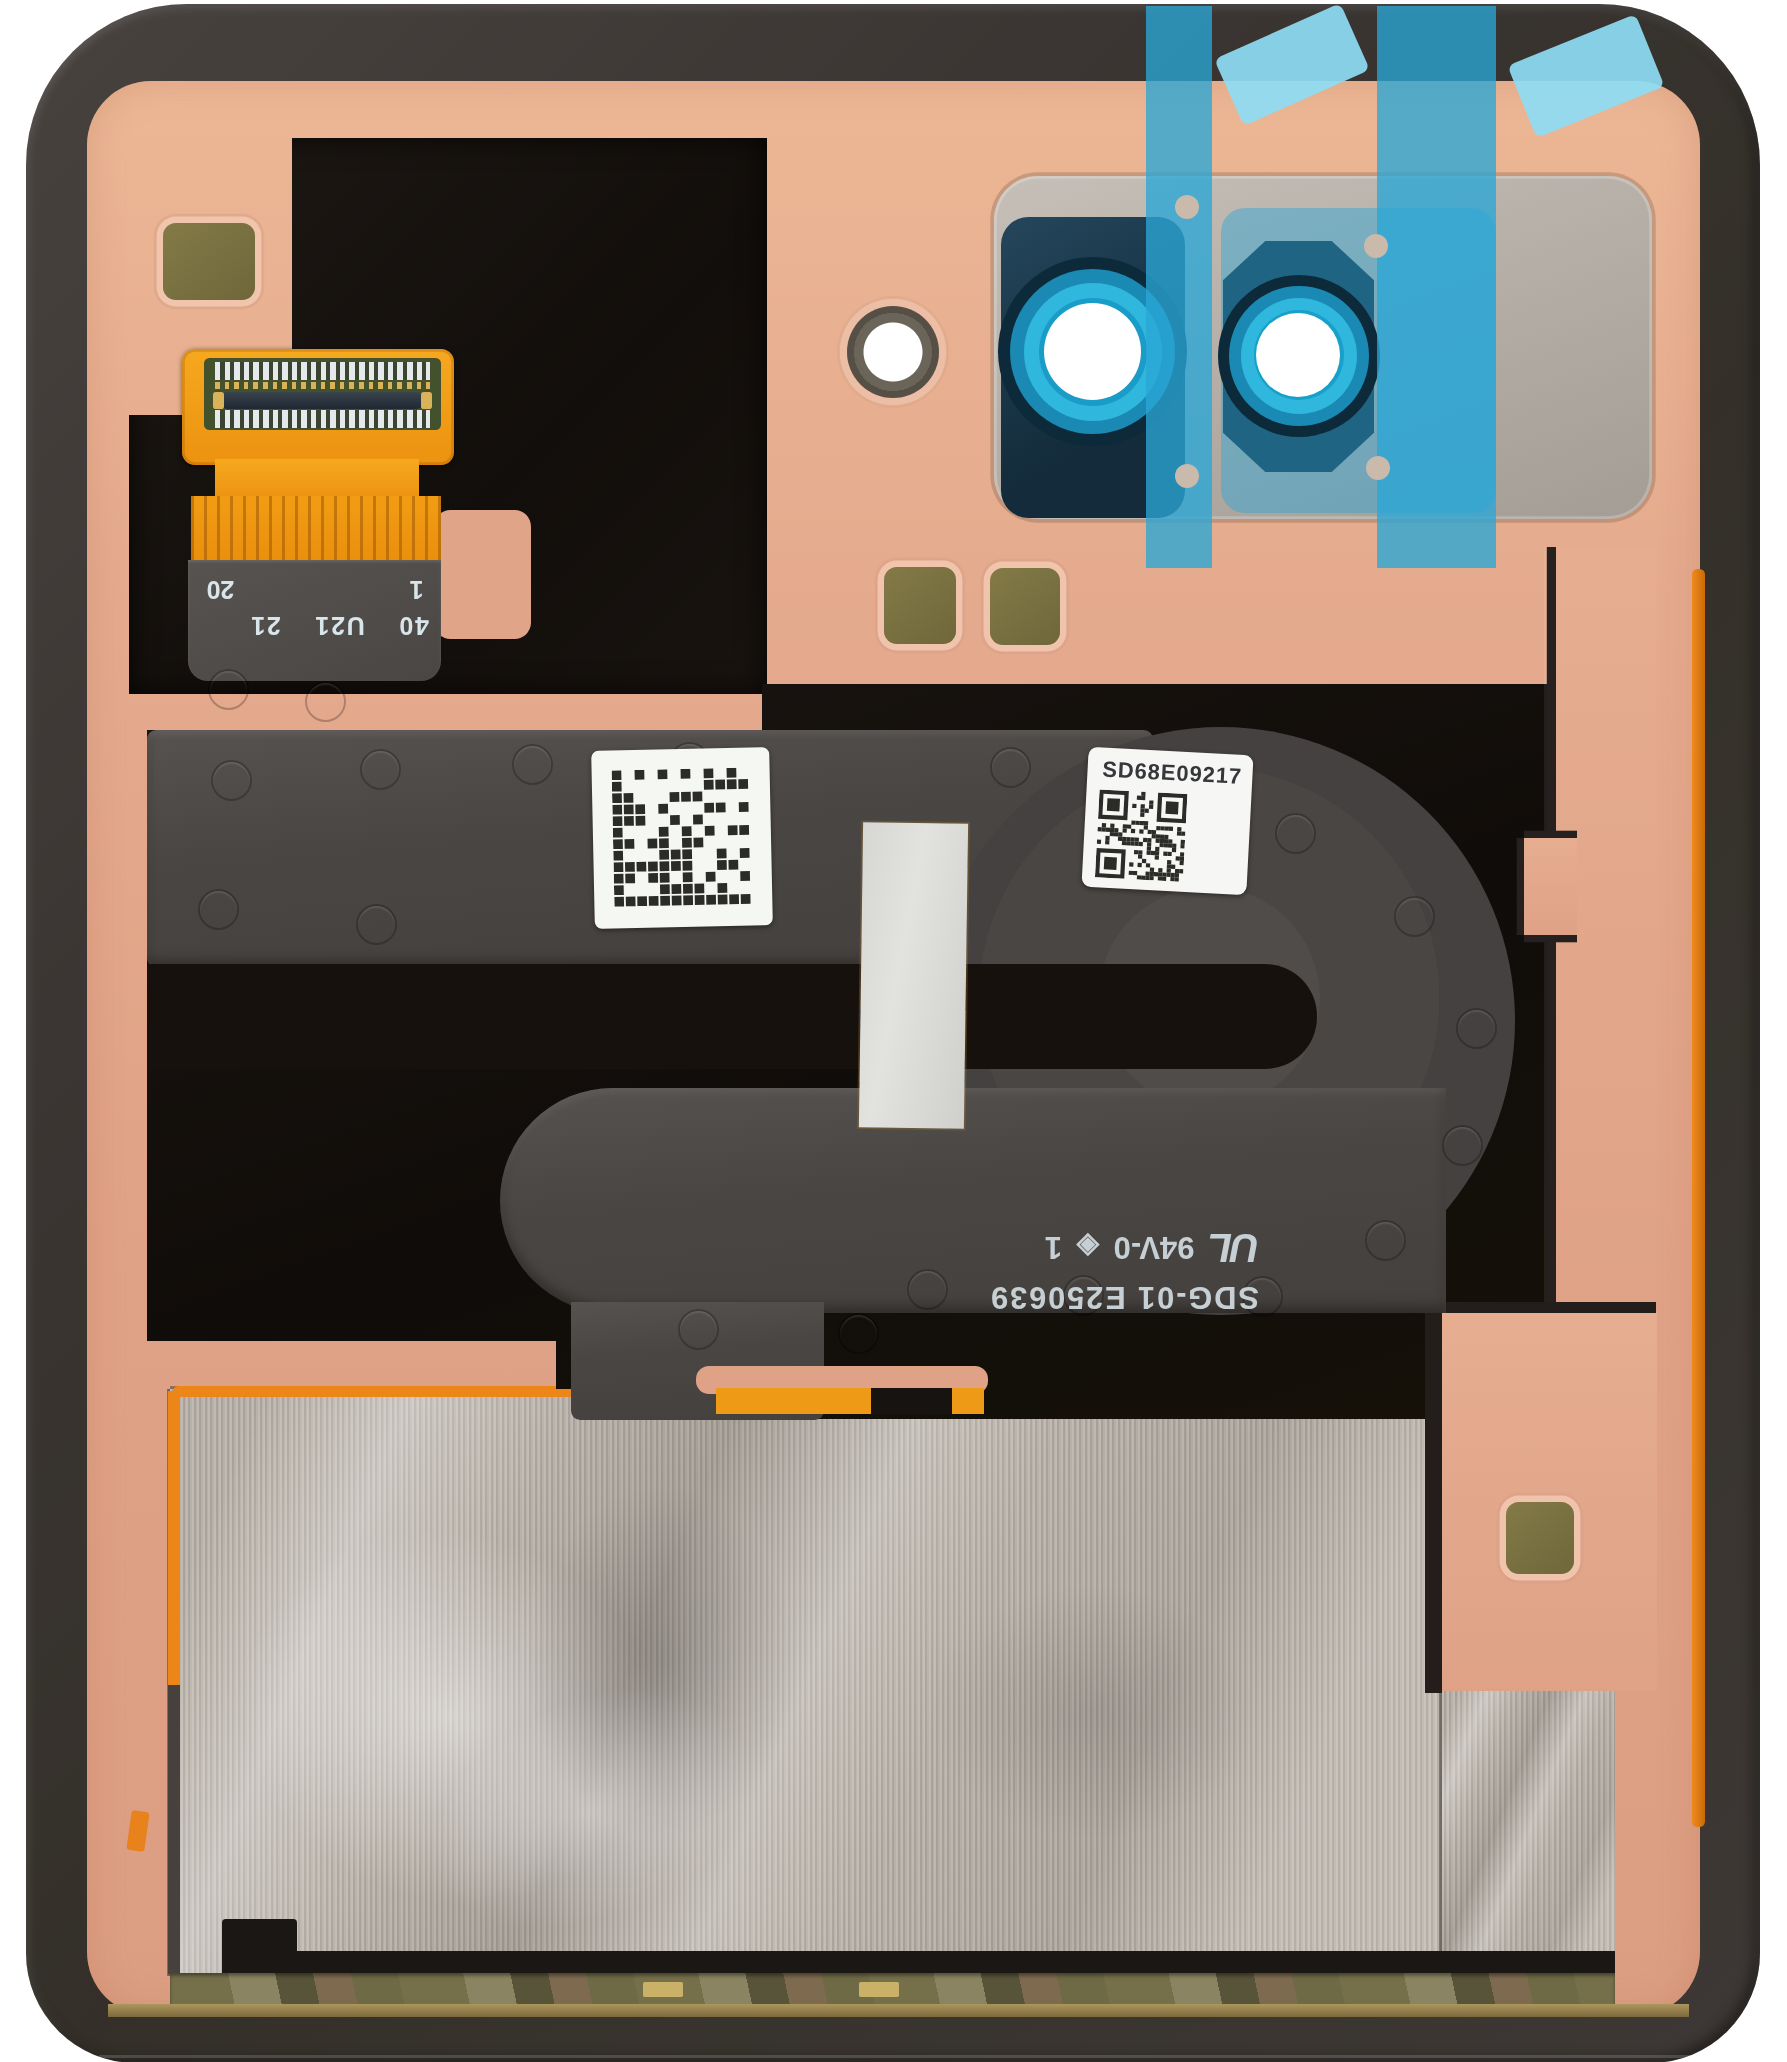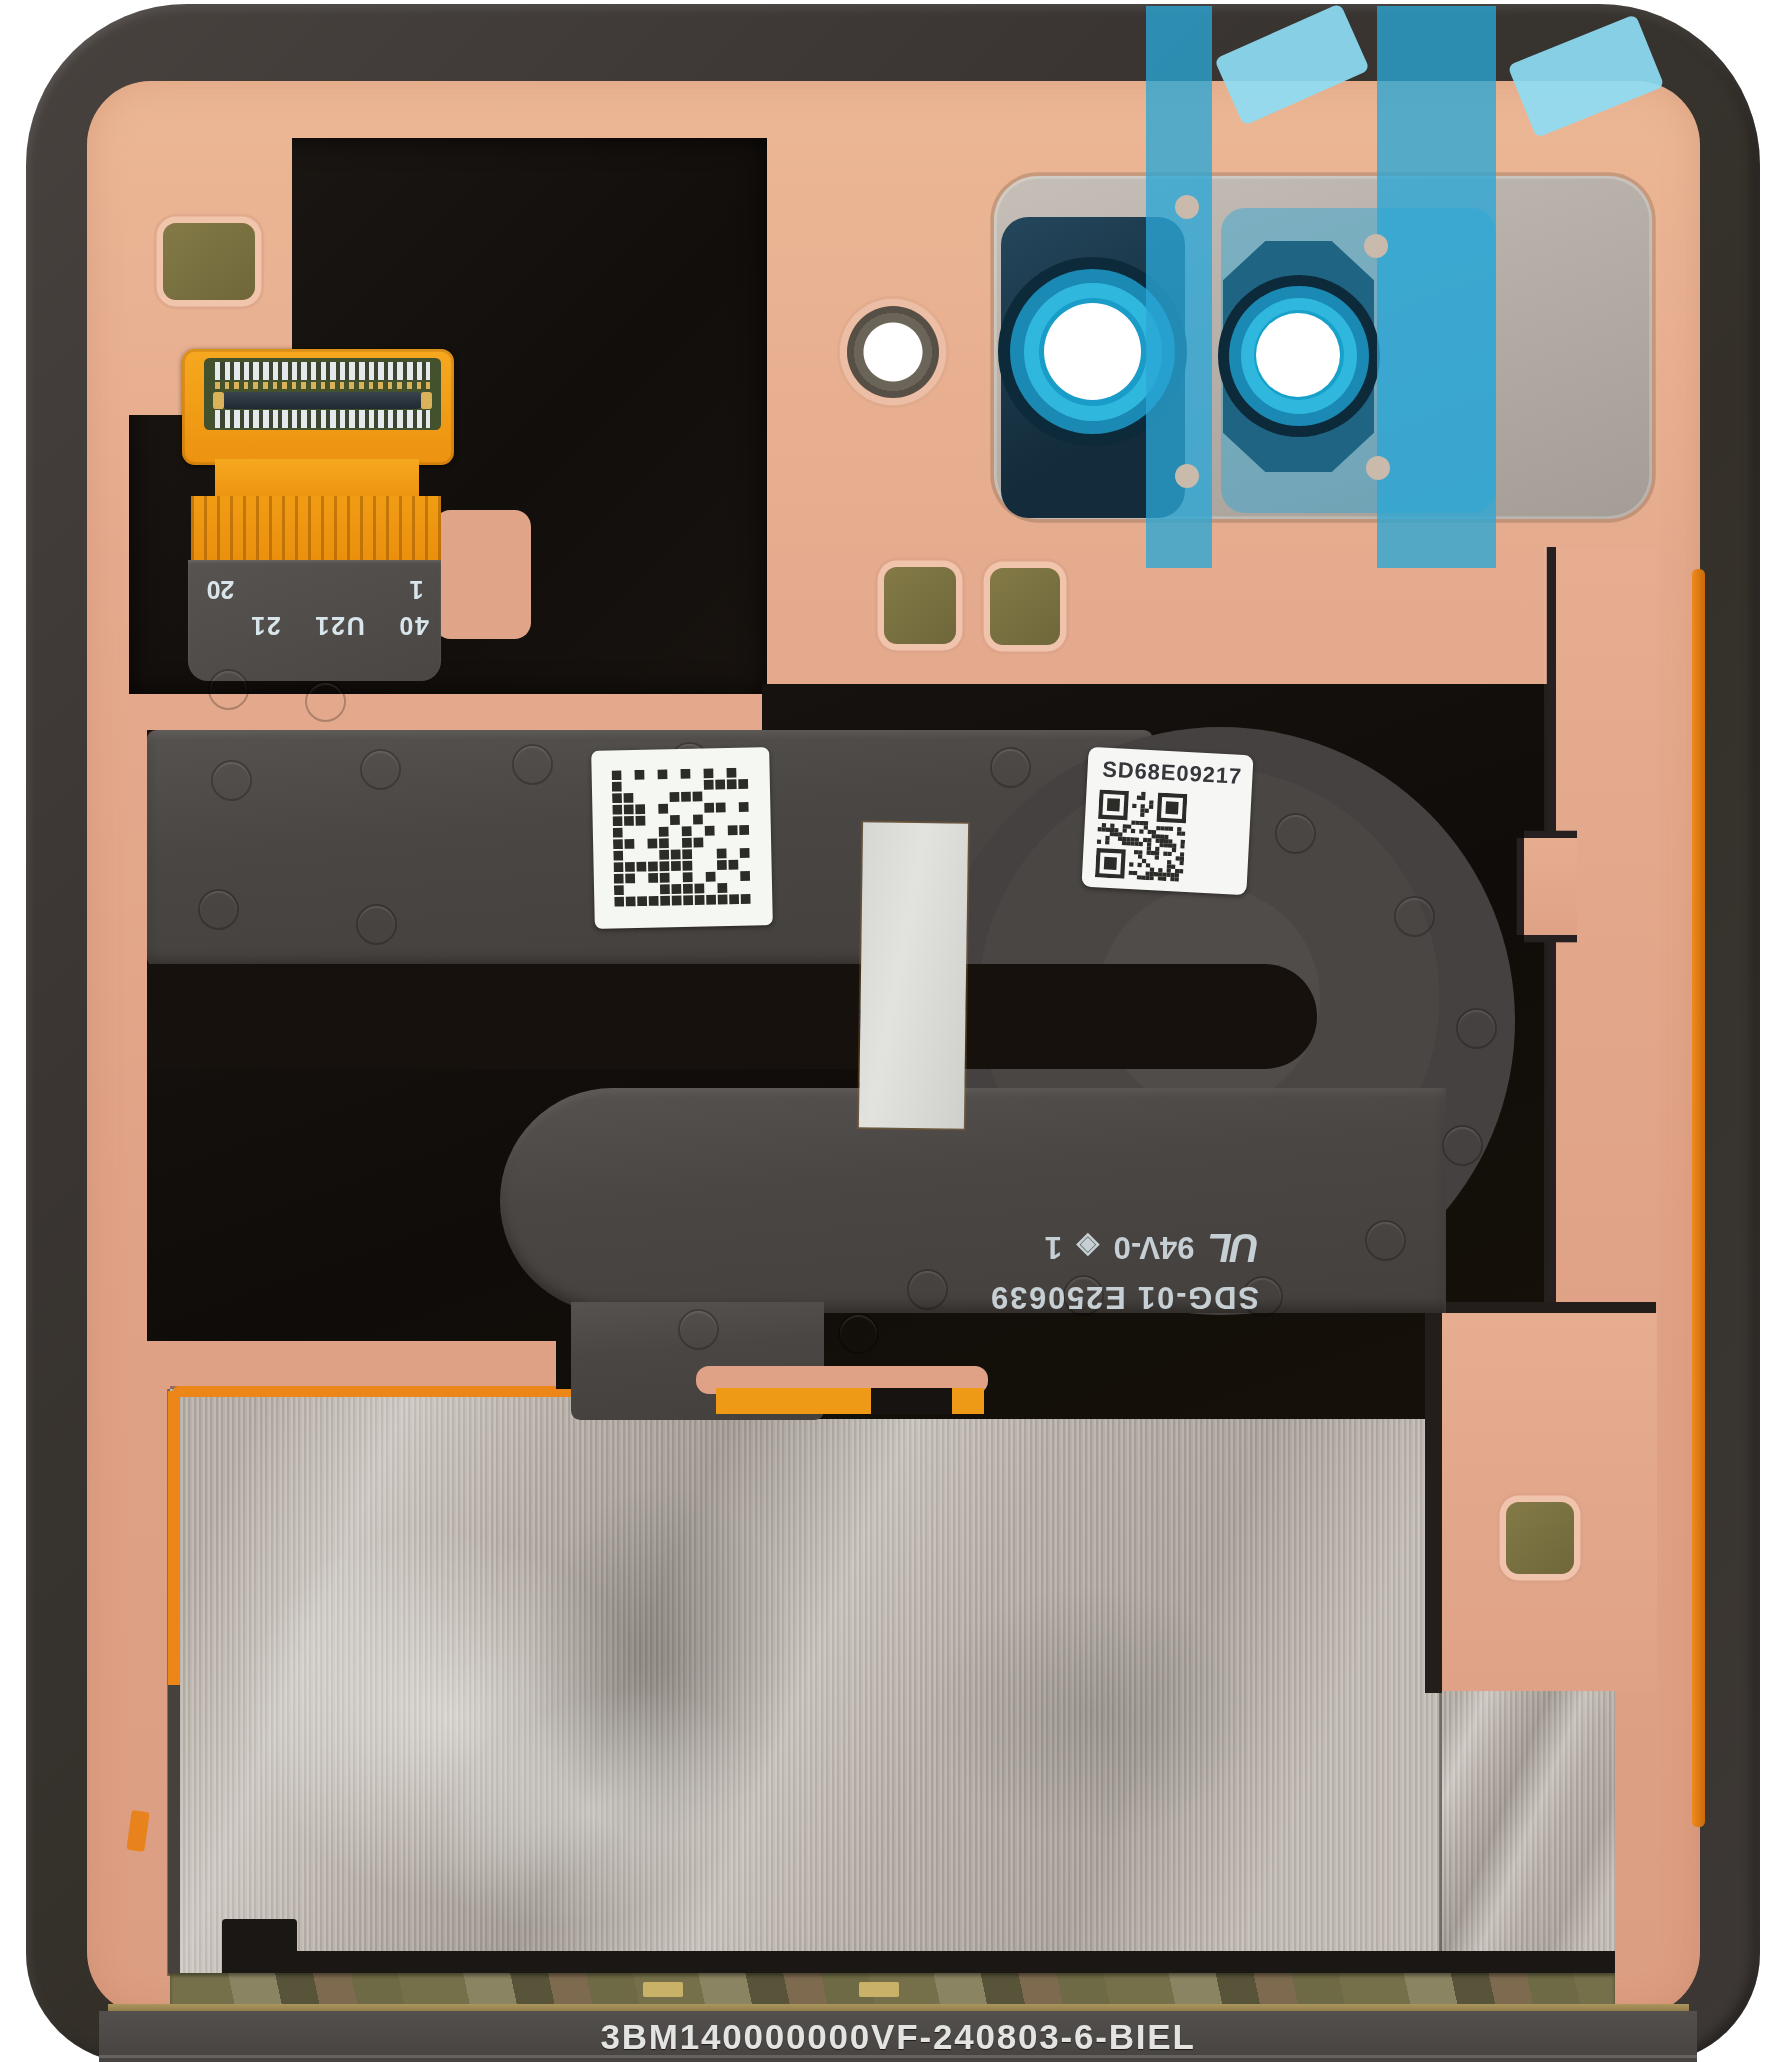--- a/index.html
+++ b/index.html
@@ -159,23 +159,20 @@
   <div class="abs trim-top"></div>
   <div class="abs trim-left"></div>
   <div class="abs trim-left-dark"></div>
   <div class="abs orange-tip"></div>
   <div class="abs black-patch"></div>
   <div class="abs black-band"></div>
   <div class="abs camo"></div>
   <div class="abs camo-tab" style="left:643px;top:1982px;"></div>
   <div class="abs camo-tab" style="left:859px;top:1982px;"></div>
   <div class="abs gold-line"></div>
-  <div class="abs bottom-bar">
-    <span>3BM140000000VF-240803-6-BIEL</span>
-  </div>
   <div class="abs bottom-line"></div>
 
   <div class="abs blackAB"></div>
   <div class="abs pink-slot"></div>
   <div class="abs blackC"></div>
 
   <div class="abs pinkish pink-col"></div>
   <div class="abs pinkish pink-step"></div>
   <div class="abs darkL-v"></div>
   <div class="abs darkL-h"></div>

